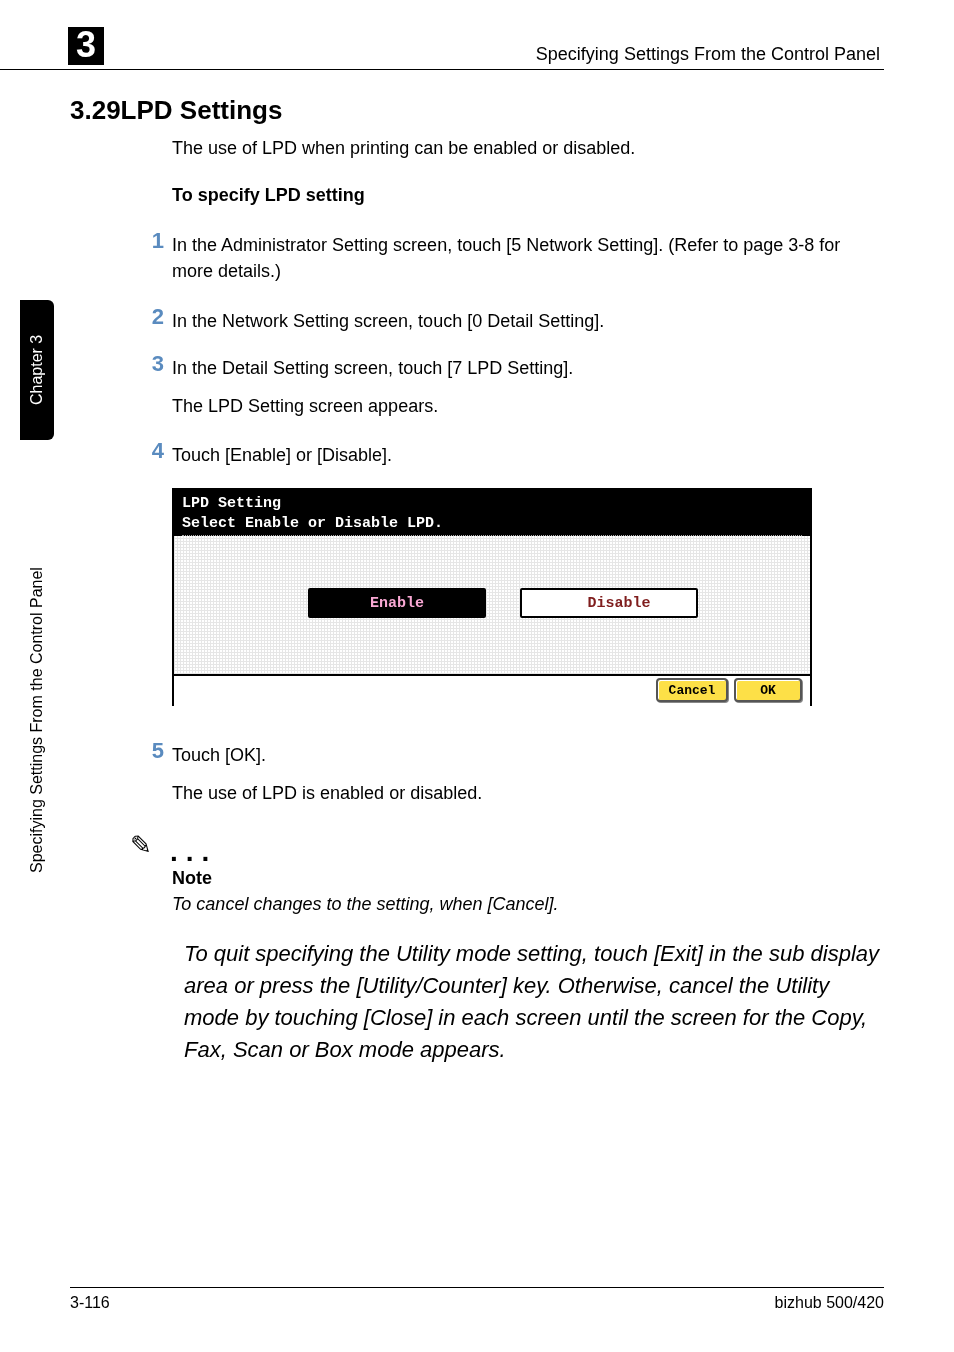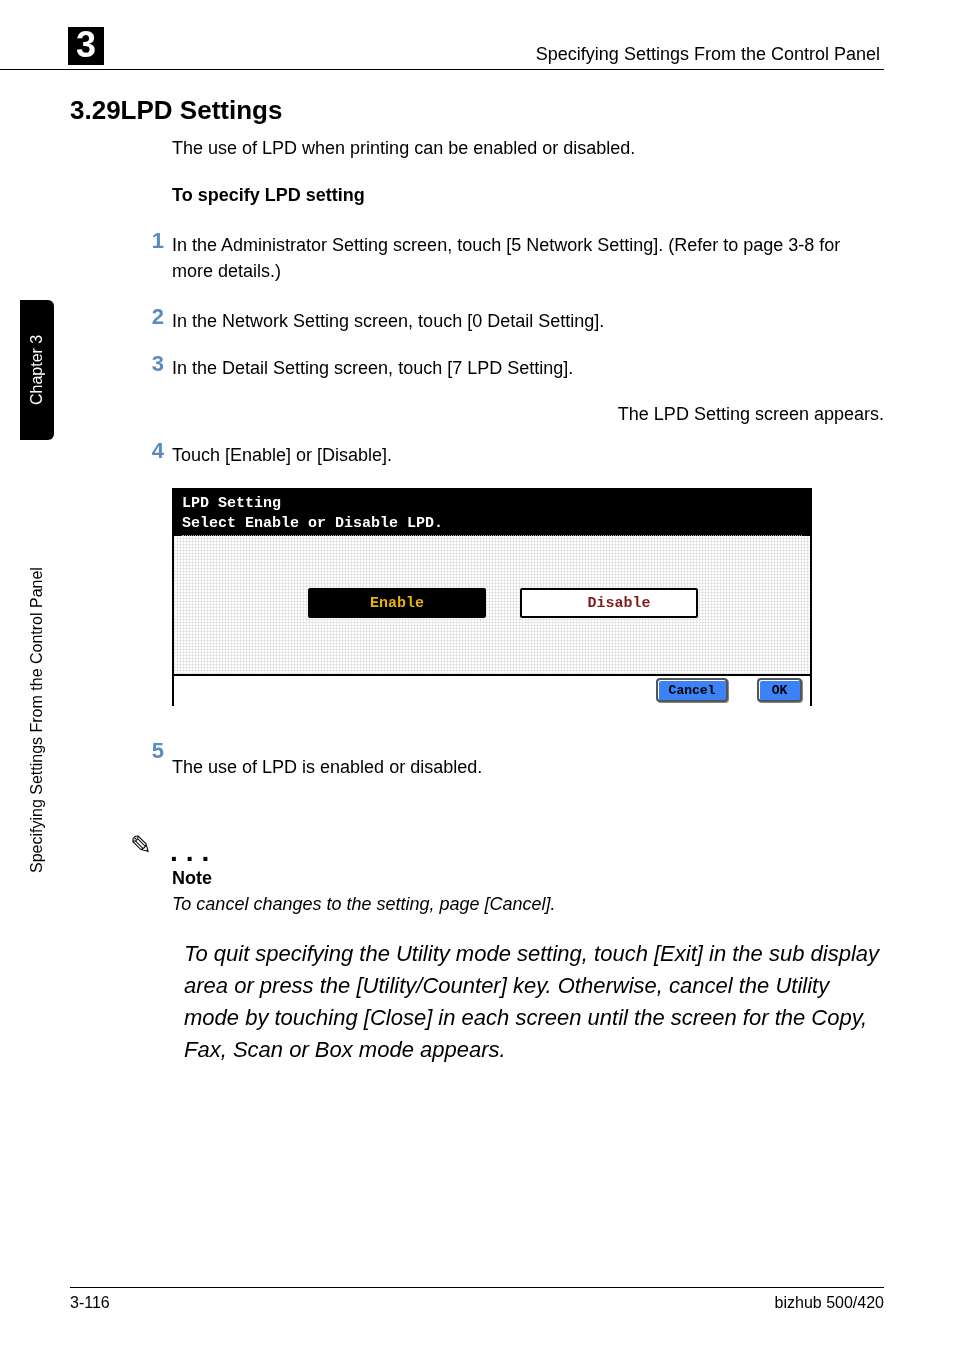--- a/index.html
+++ b/index.html
@@ -84,21 +84,21 @@
       width: 26px;
       text-align: right;
     }
     .step-text {
       font-size: 18px;
       line-height: 1.45;
     }
     .step-1 { top: 232px; }
     .step-2 { top: 308px; }
     .step-3 { top: 355px; }
-    .step-3 .sub { margin-top: 20px; text-align: right; }
+    .step-3 .sub { margin-top: 12px; }
     .step-4 { top: 442px; }
 
     .screenshot-panel {
       position: absolute;
       top: 488px;
       left: 172px;
       width: 640px;
       height: 218px;
       border: 2px solid #000;
       background: #fff;
@@ -136,21 +136,21 @@
       display: flex;
       align-items: center;
       justify-content: center;
       font-family: "Courier New", monospace;
       font-size: 15px;
       font-weight: bold;
       border-radius: 2px;
     }
     .panel-btn.selected {
       background: #000;
-      color: #eab308;
+      color: #f9a8d4;
       top: 52px;
       left: 134px;
     }
     .panel-btn.normal {
       background: #fff;
       color: #7f1d1d;
       top: 52px;
       left: 346px;
       padding-left: 20px;
     }
@@ -158,31 +158,31 @@
       position: relative;
       height: 30px;
       background: #fff;
     }
     .footer-btn {
       position: absolute;
       top: 2px;
       height: 24px;
       border: 2px solid #555;
       border-radius: 4px;
-      background: #3b82f6;
+      background: #fde047;
       display: flex;
       align-items: center;
       justify-content: center;
       font-family: "Courier New", monospace;
       font-size: 13px;
       font-weight: bold;
       box-shadow: inset 1px 1px 0 #fff, 1px 1px 0 #888;
     }
     .footer-btn.cancel { right: 82px; width: 72px; }
-    .footer-btn.ok { right: 8px; width: 45px; }
+    .footer-btn.ok { right: 8px; width: 68px; }
 
     .step-5 { top: 742px; }
     .step-5 .sub { margin-top: 12px; }
 
     .note-icon {
       position: absolute;
       top: 830px;
       left: 130px;
       font-size: 26px;
     }
@@ -310,27 +310,28 @@
     <div class="panel-btn normal">Disable</div>
   </div>
   <div class="panel-footer">
     <div class="footer-btn cancel">Cancel</div>
     <div class="footer-btn ok">OK</div>
   </div>
 </div>
 
 <div class="step step-5">
   <span class="step-num">5</span>
+  <div class="step-text">Touch [OK].</div>
   <div class="step-text sub">The use of LPD is enabled or disabled.</div>
 </div>
 
 <div class="note-icon">✎</div>
 <div class="note-dots">...</div>
 <div class="note-label">Note</div>
-<div class="note-text1">To cancel changes to the setting, page [Cancel].</div>
+<div class="note-text1">To cancel changes to the setting, when [Cancel].</div>
 <div class="note-text2">To quit specifying the Utility mode setting, touch [Exit] in the sub display area or press the [Utility/Counter] key. Otherwise, cancel the Utility mode by touching [Close] in each screen until the screen for the Copy, Fax, Scan or Box mode appears.</div>
 
 <div class="side-tab-dark">Chapter 3</div>
 <div class="side-tab-text">Specifying Settings From the Control Panel</div>
 
 <div class="footer">
   <span>3-116</span>
   <span>bizhub 500/420</span>
 </div>
 

